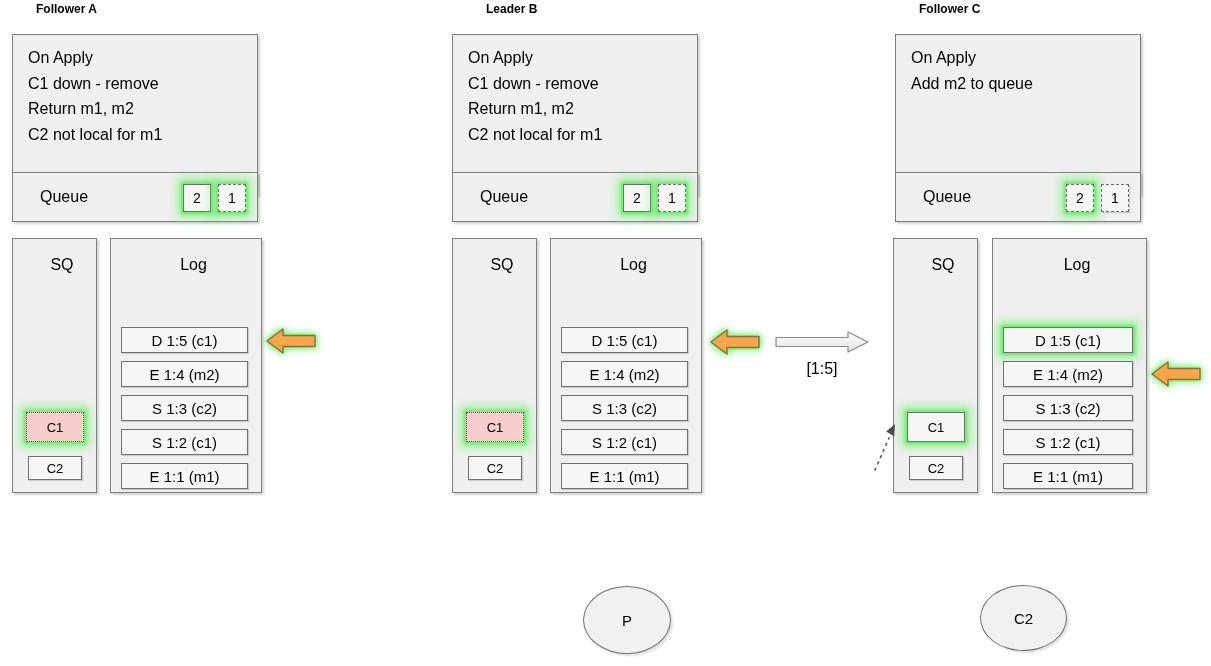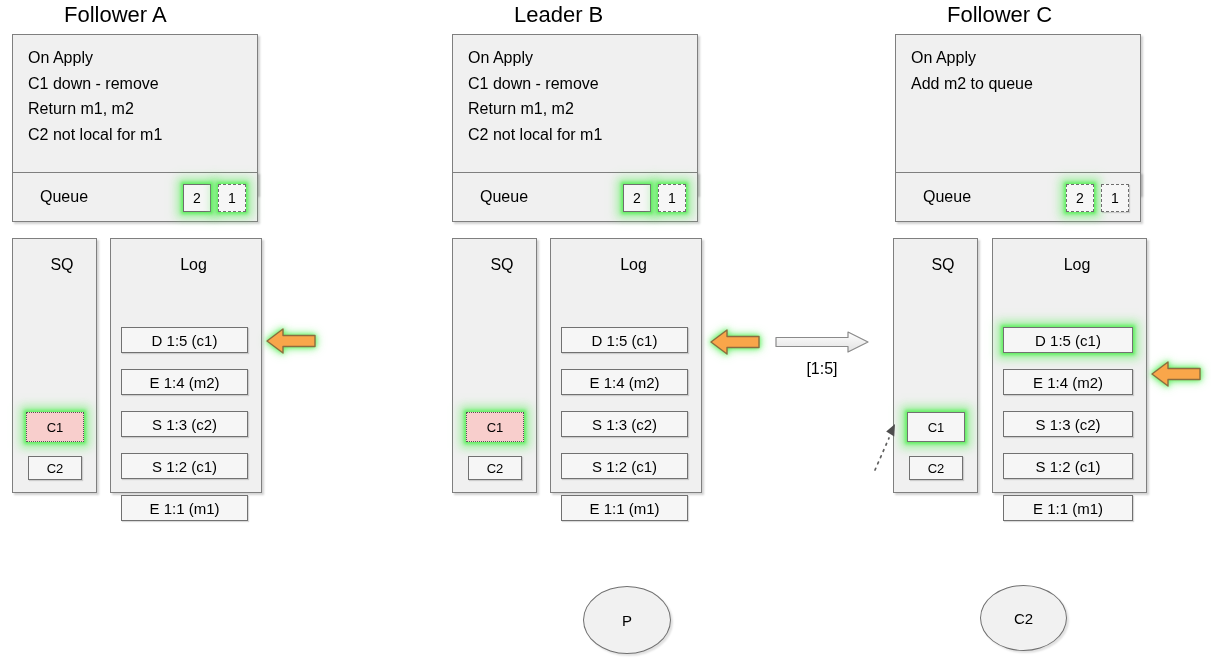--- a/index.html
+++ b/index.html
@@ -3,21 +3,21 @@
 <meta charset="utf-8">
 <style>
   html,body { margin:0; padding:0; background:#ffffff; font-family:"Liberation Sans", sans-serif; color:#000; }
   .canvas { position:relative; width:1211px; height:666px; background:#ffffff; overflow:hidden; }
 
   .node { position:absolute; top:0; width:260px; height:500px; }
   #node-a { left:12px; }
   #node-b { left:452px; }
   #node-c { left:893px; }
 
-  .node-title { position:absolute; top:2px; font-size:22px; font-weight:normal; white-space:nowrap;margin-left:28px; }
+  .node-title { position:absolute; top:2px; font-size:12px; font-weight:bold; white-space:nowrap; }
 
   .box { position:absolute; background:#f0f0f0; border:1px solid #7f7f7f; box-sizing:border-box;
          box-shadow:2px 2px 2px rgba(0,0,0,0.18); }
 
   .notes { left:0; top:34px; width:246px; height:161px; padding:10px 6px 0 15px; }
   #node-c .notes { left:2px; width:246px; }
   .nline { font-size:16px; line-height:25.5px; white-space:nowrap; }
   .nline.it { }
 
   .queue { left:0; top:172px; width:246px; height:50px; display:flex; align-items:center; }
@@ -27,21 +27,21 @@
   .qitem { width:28px; height:28px; box-sizing:border-box; background:#f6f6f6; border:1px solid #6e6e6e;
            display:flex; align-items:center; justify-content:center; font-size:14px;
            box-shadow:1px 1px 1px rgba(0,0,0,0.15); }
   .qitem.dashed { border:1.5px dashed #6e6e6e; }
 
   .sq  { left:0; top:238px; width:85px; height:255px; }
   .log { left:98px; top:238px; width:152px; height:255px; }
   #node-c .log { left:99px; width:155px; }
   .panel-label { text-align:center; margin-top:17px; font-size:16px;margin-left:15px; }
 
-  .log-entries { position:absolute; left:10px; right:13px; top:88px; display:flex; flex-direction:column; gap:16px; }
+  .log-entries { position:absolute; left:10px; right:13px; top:88px; display:flex; flex-direction:column; gap:8px; }
   .log-entry { height:26px; box-sizing:border-box; background:#f6f6f6; border:1px solid #717171;
                display:flex; align-items:center; justify-content:center; font-size:15px;
                box-shadow:1px 1px 1px rgba(0,0,0,0.15); }
 
   .sq-item { position:absolute; box-sizing:border-box; background:#f6f6f6; border:1px solid #717171;
              display:flex; align-items:center; justify-content:center; font-size:13px;
              box-shadow:1px 1px 1px rgba(0,0,0,0.15); }
   .sq-item.c1 { left:13px; top:173px; width:58px; height:30px; }
   .sq-item.c2 { left:15px; top:217px; width:54px; height:24px; }
   .sq-item.removed { background:#f8cecc; border:1.5px dotted #555; }

